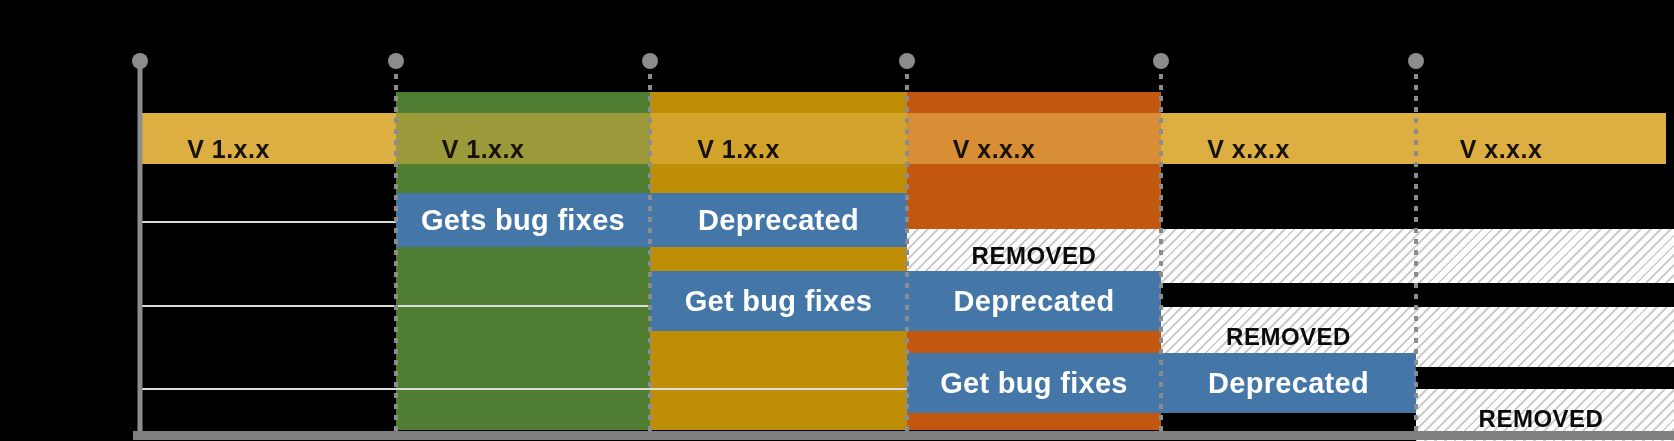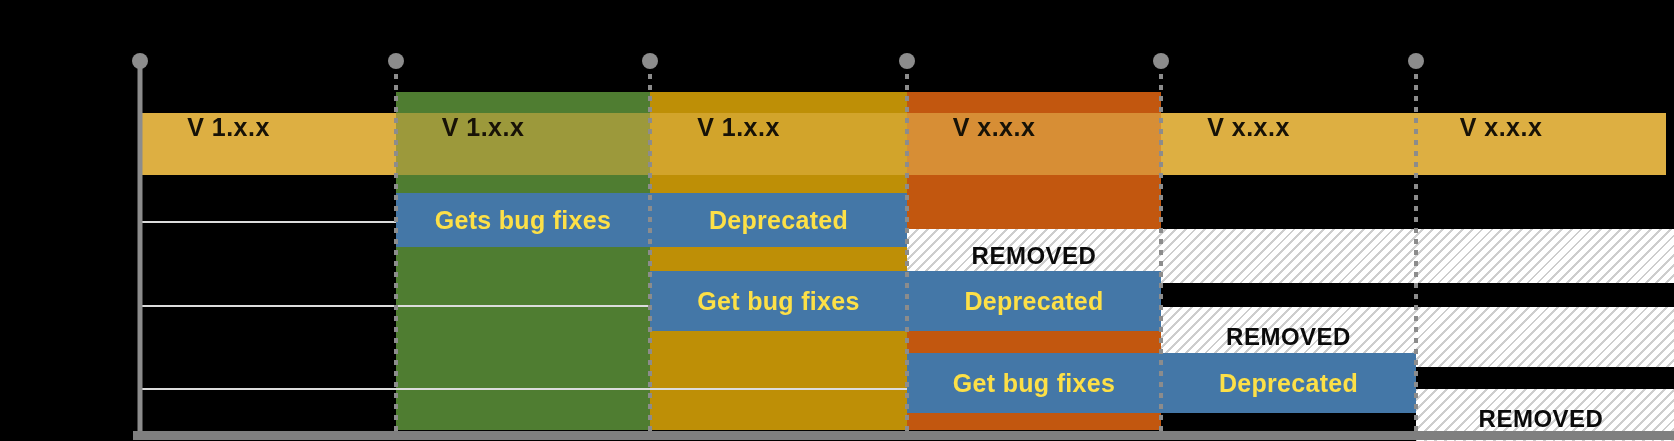--- a/index.html
+++ b/index.html
@@ -6,25 +6,25 @@
   .canvas{
     position:relative;width:1674px;height:441px;background:#000;overflow:hidden;
     font-family:"Liberation Sans","DejaVu Sans",sans-serif;
   }
   .abs{position:absolute;}
   
   .block{top:92px;height:338px;z-index:1;}
   
   .leader{height:2px;z-index:2;}
   
-  .vseg{top:113px;height:62px;z-index:3;display:flex;align-items:flex-start;justify-content:center;}
+  .vseg{top:113px;height:51px;z-index:3;display:flex;align-items:flex-end;justify-content:center;}
   .vseg .vlbl{font-weight:bold;font-size:25px;color:#171207;position:relative;left:-40px;letter-spacing:.5px;}
   
   .sbar{z-index:3;display:flex;align-items:center;justify-content:center;}
-  .sbar .slbl{font-weight:bold;font-size:25px;color:#fde047;letter-spacing:.3px;}
+  .sbar .slbl{font-weight:bold;font-size:29px;color:#ffffff;letter-spacing:.3px;}
   .row1{top:193px;height:54px;}
   .row2{top:271px;height:60px;}
   .row3{top:353px;height:60px;}
   
   .hatch{
     z-index:3;
     background:#ffffff repeating-linear-gradient(135deg, rgba(203,203,203,.95) 0 2px, rgba(255,255,255,0) 2px 7px);
     margin-top:36px;
   }
   .hatch .rlblzone{position:absolute;top:0;height:100%;display:flex;align-items:center;justify-content:center;}

